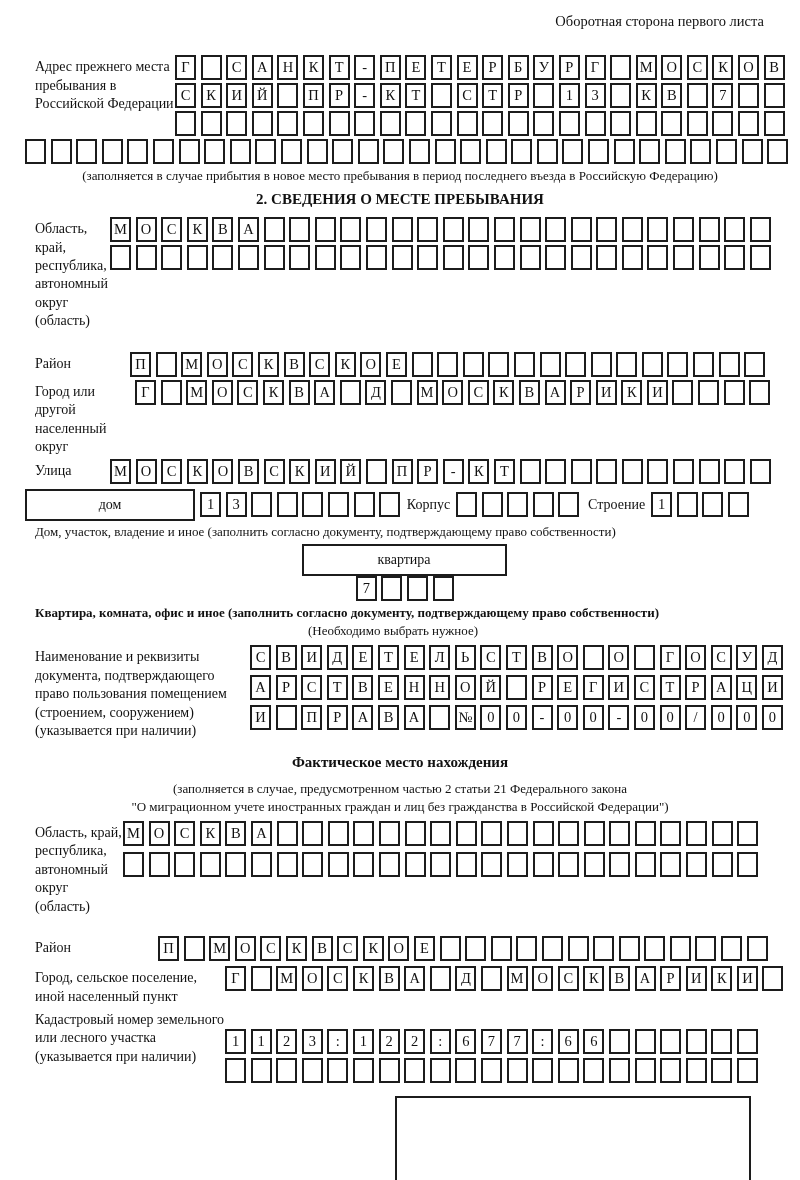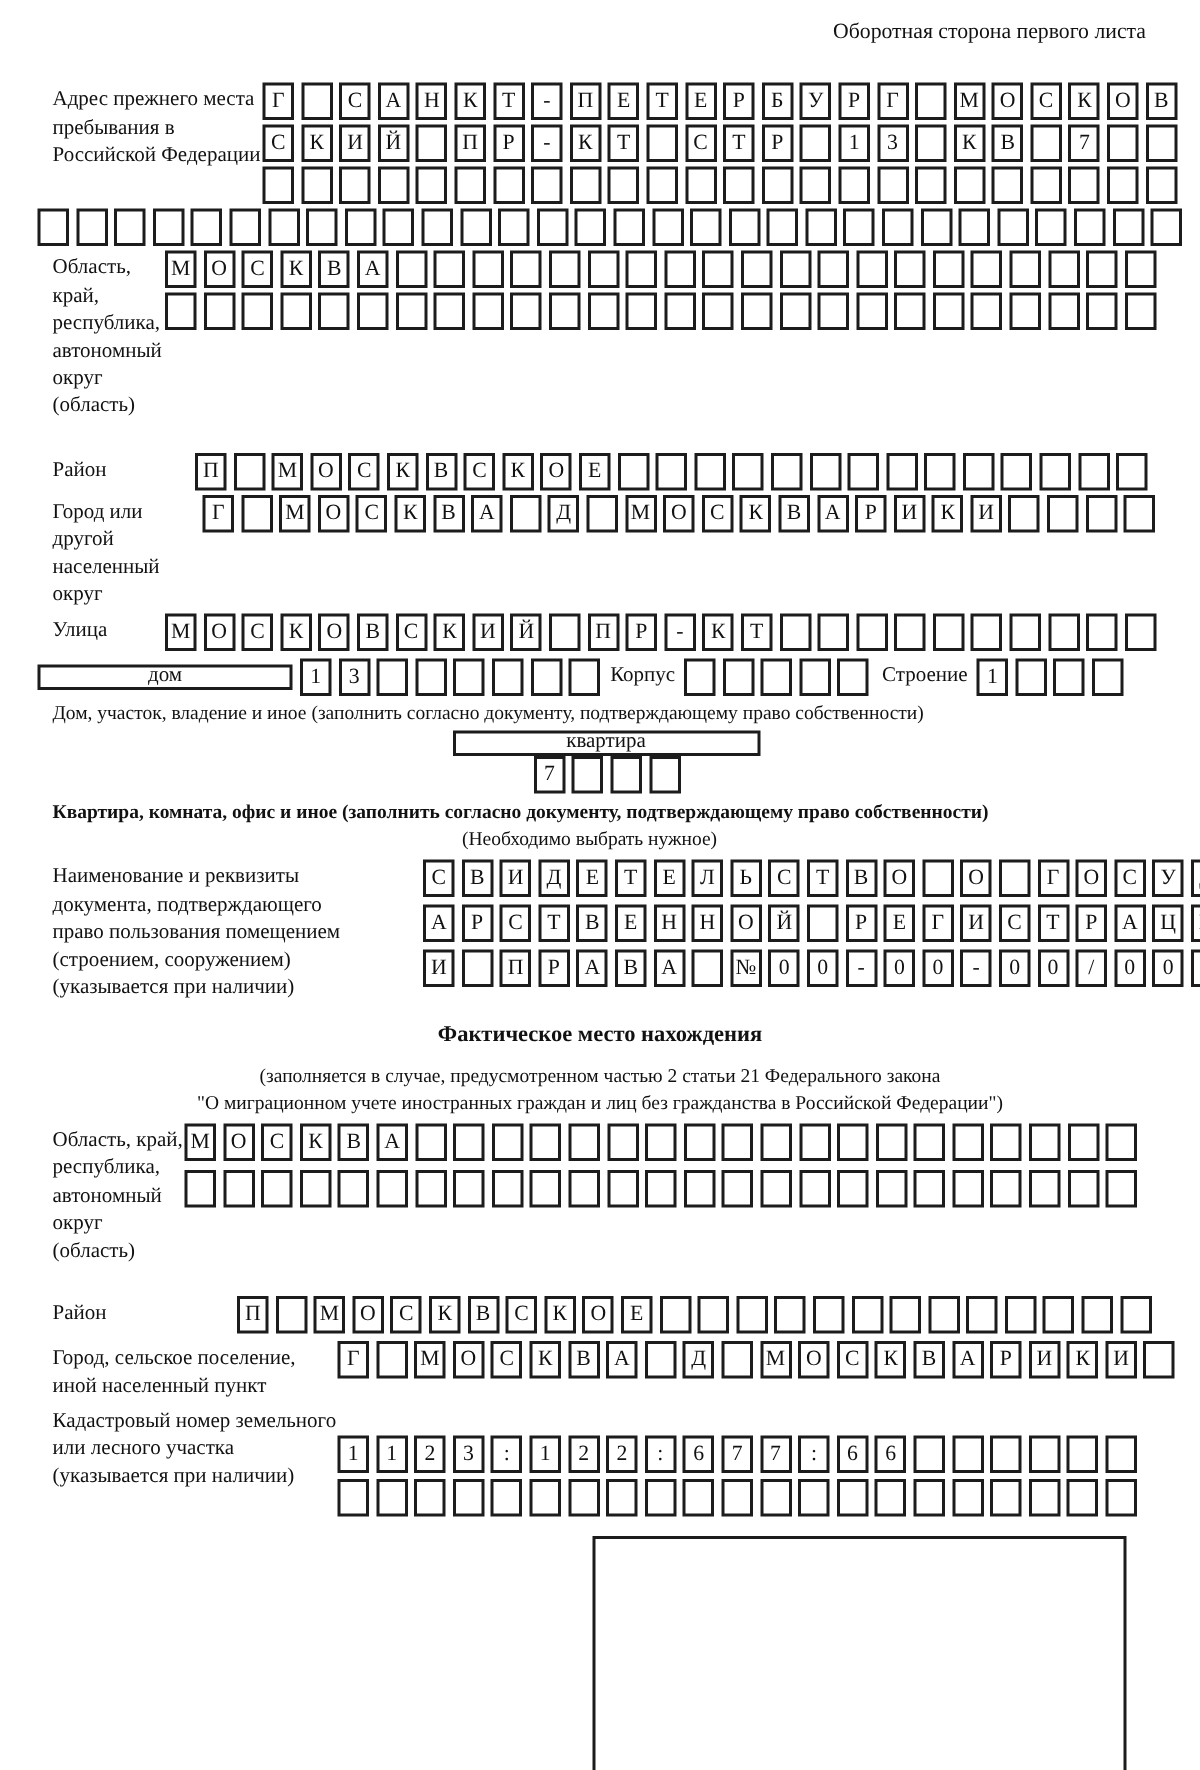--- a/index.html
+++ b/index.html
@@ -20,21 +20,21 @@
     box-sizing:border-box; width:21px; height:25px; flex:0 0 21px;
     border:2px solid #1c1c1c; margin-right:4.6px; background:#fff;
     display:flex; align-items:center; justify-content:center;
     font-size:14.5px; font-weight:400;
   }
   .note { font-size:13px; }
   .center { text-align:center; }
   .sect-title { font-weight:bold; font-size:15px; text-align:center; }
 
   .labelbox {
-    box-sizing:border-box; border:2px solid #1c1c1c; height:17px;
+    box-sizing:border-box; border:2px solid #1c1c1c; height:32px;
     display:flex; align-items:center; justify-content:center; font-size:14px;
   }
   .checkbox {
     box-sizing:border-box; width:23px; height:25px; border:2px solid #1c1c1c;
     display:flex; align-items:center; justify-content:center; font-size:14.5px;
   }
   .stamp-box {
     box-sizing:border-box; border:2px solid #1c1c1c; background:#fff;
     width:356px; height:174px; margin-left:395px;
   }
@@ -154,21 +154,23 @@
       <span class="cell"></span>
       <span class="cell"></span>
       <span class="cell"></span>
       <span class="cell"></span>
       <span class="cell"></span>
       <span class="cell"></span>
       <span class="cell"></span>
       <span class="cell"></span>
       <span class="cell"></span>
     </div>
-
+  <div class="note center">(заполняется в случае прибытия в новое место пребывания в период последнего въезда в Российскую Федерацию)</div>
+
+  <div class="sect-title" style="margin-top:6px; margin-bottom:7px;">2. СВЕДЕНИЯ О МЕСТЕ ПРЕБЫВАНИЯ</div>
 
   <div class="row">
     <div class="lbl" style="flex-basis:75px; margin-left:35px;">Область, край, республика, автономный округ (область)</div>
     <div>
       <div class="cellrow">
           <span class="cell">М</span>
           <span class="cell">О</span>
           <span class="cell">С</span>
           <span class="cell">К</span>
           <span class="cell">В</span>
@@ -355,21 +357,21 @@
         <span class="cell">7</span>
         <span class="cell"></span>
         <span class="cell"></span>
         <span class="cell"></span>
       </div>
   </div>
   <div class="note" style="margin-left:35px; margin-top:3px;font-weight:bold;">Квартира, комната, офис и иное (заполнить согласно документу, подтверждающему право собственности)</div>
 
   <div class="note" style="margin-left:308px; margin-top:1px;">(Необходимо выбрать нужное)</div>
 
-  <div class="row" style="margin-top:6px;gap:32px;">
+  <div class="row" style="margin-top:6px;">
     <div class="lbl" style="flex-basis:215px; margin-left:35px;">Наименование и реквизиты документа, подтверждающего право пользования помещением (строением, сооружением) (указывается при наличии)</div>
     <div>
       <div class="cellrow" style="margin-bottom:5px;">
           <span class="cell">С</span>
           <span class="cell">В</span>
           <span class="cell">И</span>
           <span class="cell">Д</span>
           <span class="cell">Е</span>
           <span class="cell">Т</span>
           <span class="cell">Е</span>

